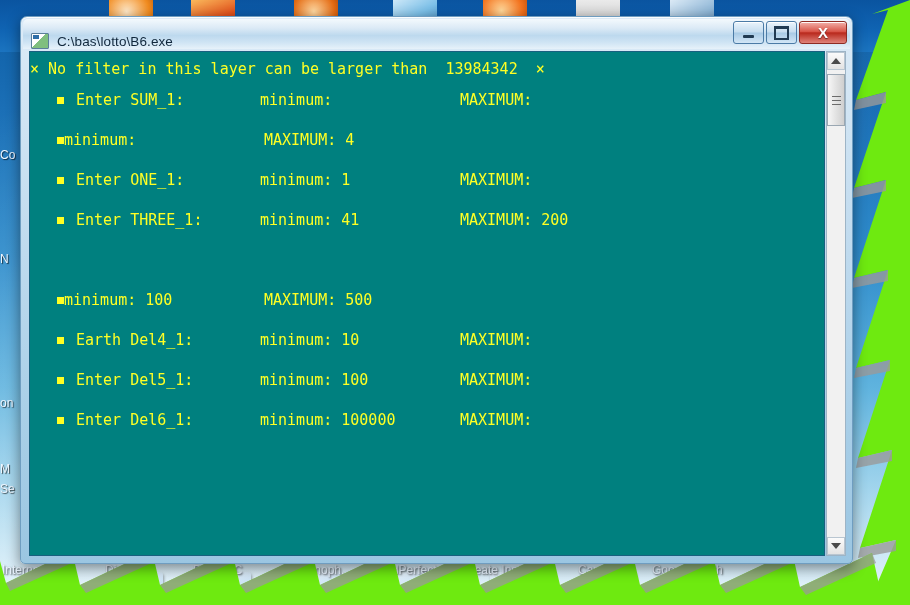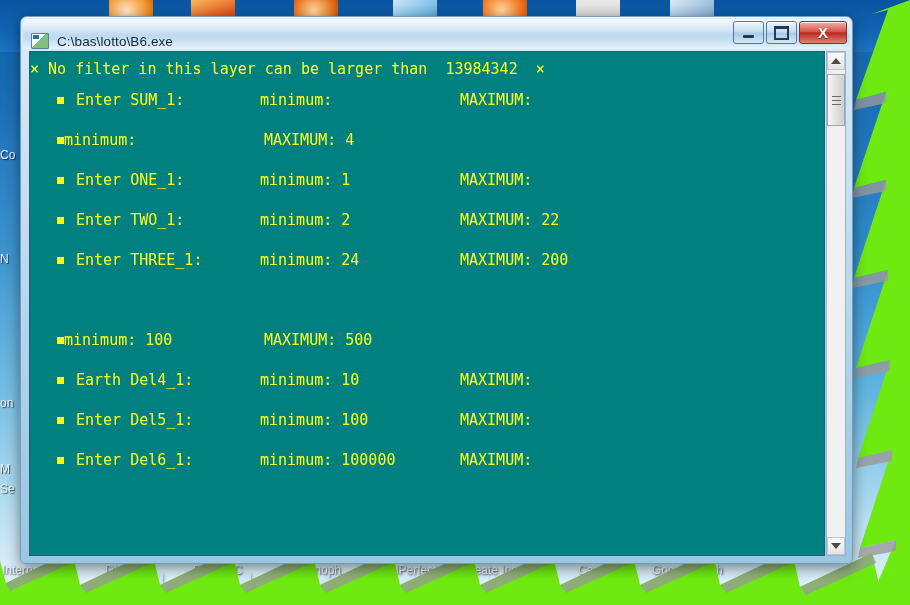--- a/index.html
+++ b/index.html
@@ -214,22 +214,21 @@
   </div>
 
   <div id="win-body">
 
     <div id="console">
       <div class="cline" id="hdr-line">× No filter in this layer can be larger than  13984342  ×</div>
       <div id="console-rows">
           <div class="row cline"><div class="c-mark"><i></i></div><div class="c-label">Enter SUM_1:</div><div class="c-min">minimum:</div><div class="c-max">MAXIMUM:</div></div>
           <div class="row cline"><div class="c-mark"><i></i></div><div class="c-min">minimum:</div><div class="c-max">MAXIMUM: 4</div></div>
           <div class="row cline"><div class="c-mark"><i></i></div><div class="c-label">Enter ONE_1:</div><div class="c-min">minimum: 1</div><div class="c-max">MAXIMUM:</div></div>
-          <div class="row cline"><div class="c-mark"><i></i></div><div class="c-label">Enter TWO_1:</div><div class="c-min">minimum: 2</div><div class="c-max">MAXIMUM: 22</div></div>
-          <div class="row cline"><div class="c-mark"><i></i></div><div class="c-label">Enter THREE_1:</div><div class="c-min">minimum: 24</div><div class="c-max">MAXIMUM: 200</div></div>
+          <div class="row cline"><div class="c-mark"><i></i></div><div class="c-label">Enter THREE_1:</div><div class="c-min">minimum: 41</div><div class="c-max">MAXIMUM: 200</div></div>
           <div class="row cline spacer-row"></div>
           <div class="row cline"><div class="c-mark"><i></i></div><div class="c-min">minimum: 100</div><div class="c-max">MAXIMUM: 500</div></div>
           <div class="row cline"><div class="c-mark"><i></i></div><div class="c-label">Earth Del4_1:</div><div class="c-min">minimum: 10</div><div class="c-max">MAXIMUM:</div></div>
           <div class="row cline"><div class="c-mark"><i></i></div><div class="c-label">Enter Del5_1:</div><div class="c-min">minimum: 100</div><div class="c-max">MAXIMUM:</div></div>
           <div class="row cline"><div class="c-mark"><i></i></div><div class="c-label">Enter Del6_1:</div><div class="c-min">minimum: 100000</div><div class="c-max">MAXIMUM:</div></div>
         </div>
     </div>
 
     <div id="vscroll">
       <div class="sb-arrow" id="sb-up">

